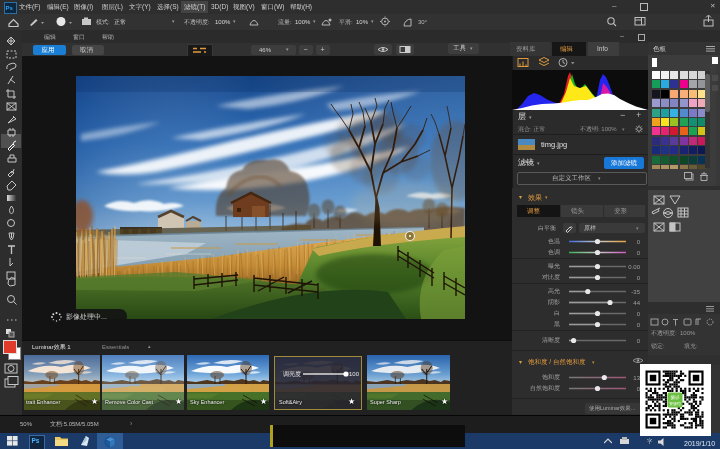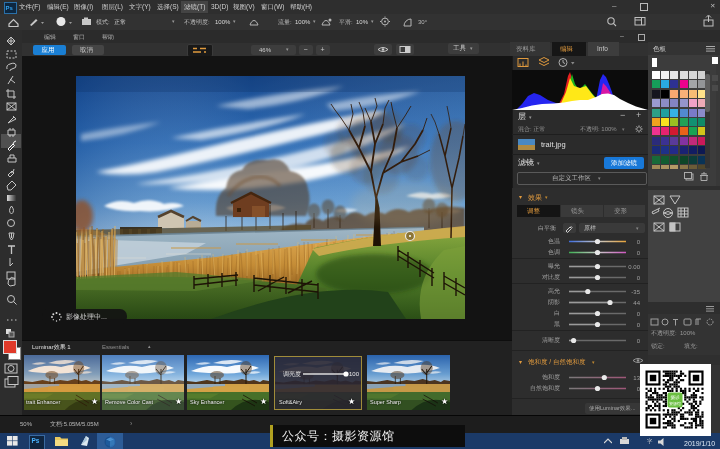--- a/index.html
+++ b/index.html
@@ -586,21 +586,21 @@
       <g stroke="#999" stroke-width="0.9">
         <path d="M5 1.2 v1.6 M5 7.2 v1.6 M1.2 5 h1.6 M7.2 5 h1.6 M2.3 2.3 l1.1 1.1 M6.6 6.6 l1.1 1.1 M7.7 2.3 l-1.1 1.1 M3.4 6.6 l-1.1 1.1"></path>
       </g>
     </svg>
 <div class="a" style="left:512px;top:134px;width:136px;height:1px;background:#1e1e1e"></div>
 <div class="a" style="left:518px;top:139px;width:17px;height:11px;background:#3876b0"></div>
 <svg class="a" style="left:518px;top:139px" width="17" height="11">
       <rect width="17" height="6" fill="#4a88c0"></rect>
       <rect y="6" width="17" height="5" fill="#b08a40"></rect>
     </svg>
-<div class="t" style="left:541px;top:141px;font-size:7.5px;color:#e0e0e0;">trait.jpg</div>
+<div class="t" style="left:541px;top:141px;font-size:7.5px;color:#e0e0e0;">timg.jpg</div>
 <div class="a" style="left:512px;top:154px;width:136px;height:1px;background:#1e1e1e"></div>
 <div class="t" style="left:518px;top:159px;font-size:8px;color:#e0e0e0;">滤镜</div>
 <div class="t" style="left:537px;top:160.5px;font-size:5px;color:#999;">▾</div>
 <div class="a" style="left:604px;top:156.5px;width:40px;height:12px;background:#1878d8;border-radius:2px"></div>
 <div class="t" style="left:611px;top:159.5px;font-size:6.5px;color:#fff;">添加滤镜</div>
 <div class="a" style="left:517px;top:172px;width:128px;height:11px;border:1px solid #5a5a5a;border-radius:2px"></div>
 <div class="t" style="left:552px;top:174.5px;font-size:6.5px;color:#b8b8b8;">自定义工作区</div>
 <div class="t" style="left:598px;top:175.5px;font-size:5px;color:#888;">▾</div>
 <div class="a" style="left:512px;top:188px;width:136px;height:227px;background:#2d2d2d"></div>
 <div class="t" style="left:519px;top:194px;font-size:6px;color:#e09a3e;">▾</div>
@@ -896,21 +896,20 @@
       <rect x="0" y="2" width="9" height="5" fill="#d8d8d8"></rect>
       <rect x="2" y="0" width="5" height="3" fill="#b8b8b8"></rect>
     </svg>
 <div class="t" style="left:647px;top:439px;font-size:5.5px;color:#d8d8d8;">字</div>
 <svg class="a" style="left:658px;top:438px" width="9" height="8">
       <path d="M0 2.5 h2.5 l3 -2.5 v8 l-3 -2.5 h-2.5 z" fill="#d8d8d8"></path>
     </svg>
 <div class="t" style="left:684px;top:440px;font-size:7px;color:#dfeaf5;">2019/1/10</div>
 <div class="a" style="left:270px;top:425px;width:3px;height:22px;background:#b0a020"></div>
 <div class="a" style="left:273px;top:425px;width:192px;height:22px;background:#0d0d0d"></div>
-<div class="t" style="left:282px;top:430px;font-size:12px;color:#f2f2f2;letter-spacing:0.5px">公众号：摄影资源馆</div>
 <svg class="a" style="left:640px;top:364px" width="71" height="72" viewBox="0 0 71 72">
 <rect width="71" height="72" fill="#ffffff"></rect>
 <rect x="22.70" y="6.50" width="2.15" height="2.15" fill="#000"></rect>
 <rect x="24.85" y="6.50" width="2.15" height="2.15" fill="#000"></rect>
 <rect x="27.00" y="6.50" width="2.15" height="2.15" fill="#000"></rect>
 <rect x="29.15" y="6.50" width="2.15" height="2.15" fill="#000"></rect>
 <rect x="31.30" y="6.50" width="2.15" height="2.15" fill="#000"></rect>
 <rect x="33.45" y="6.50" width="2.15" height="2.15" fill="#000"></rect>
 <rect x="35.60" y="6.50" width="2.15" height="2.15" fill="#000"></rect>
 <rect x="39.90" y="6.50" width="2.15" height="2.15" fill="#000"></rect>

